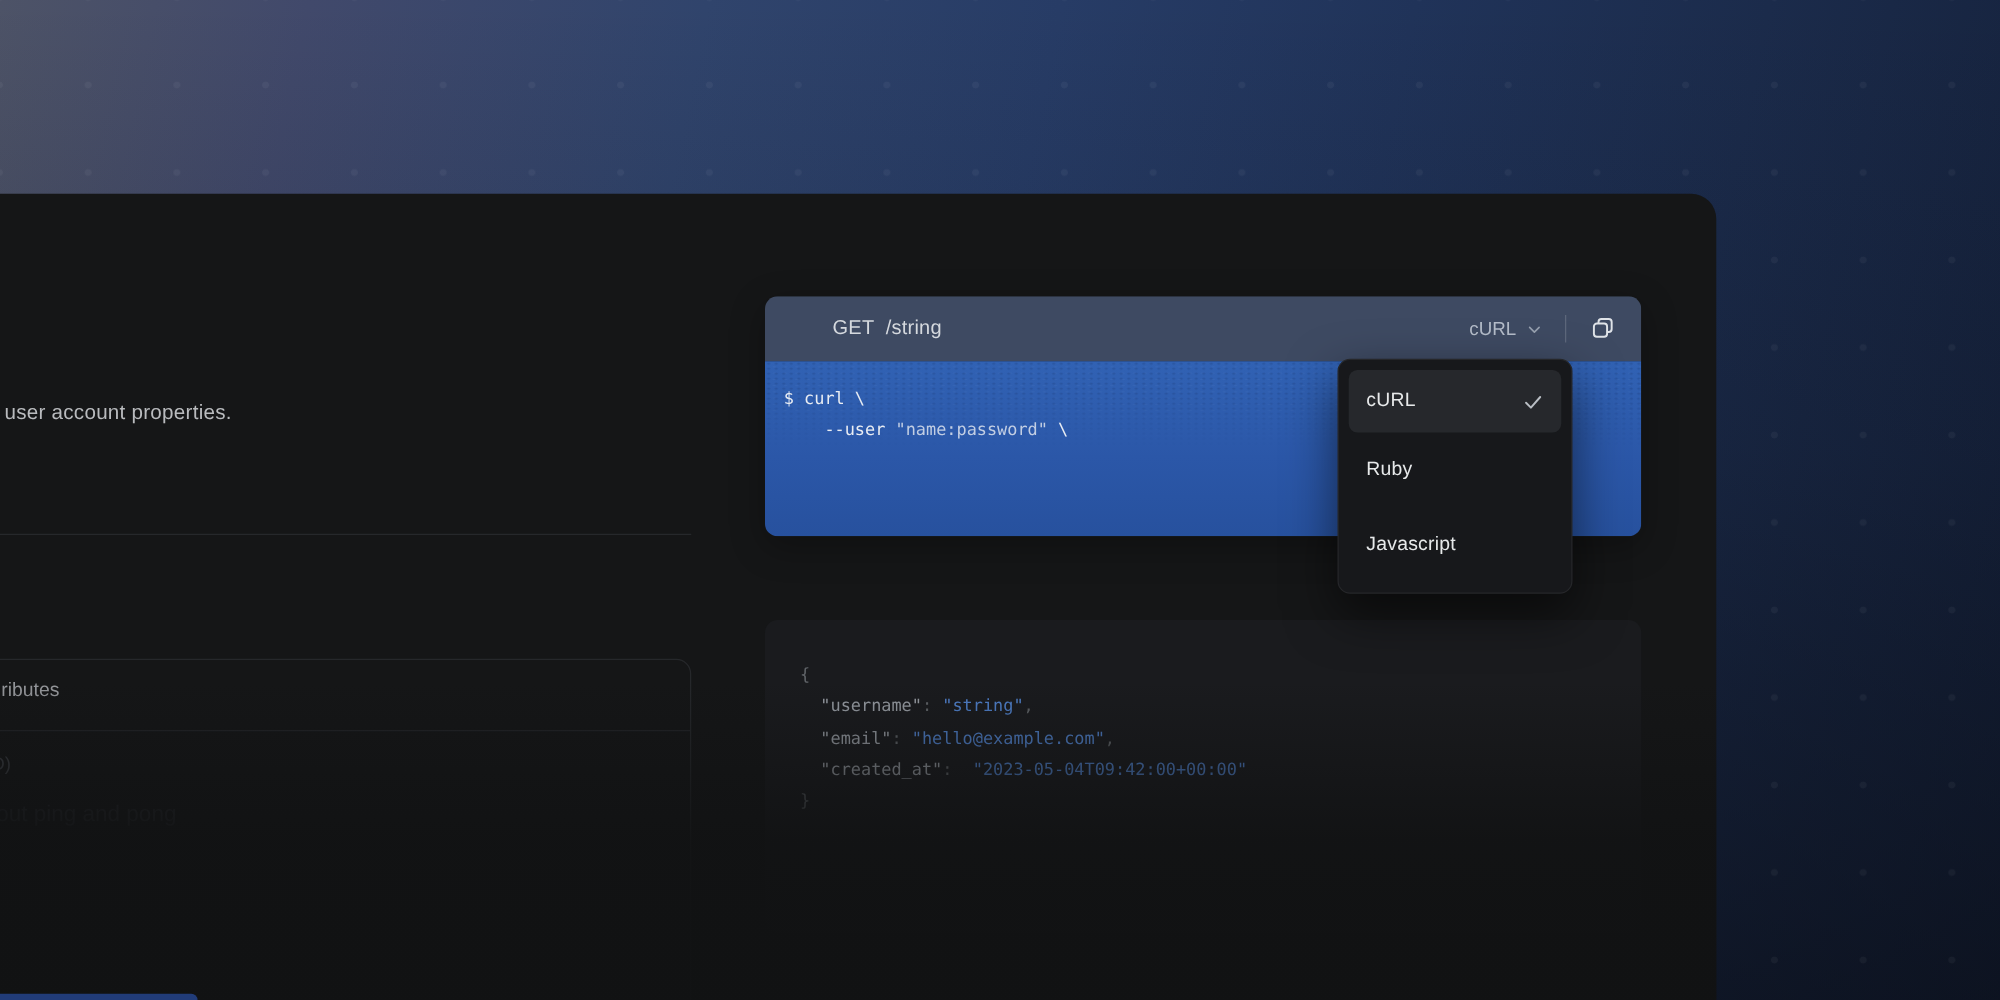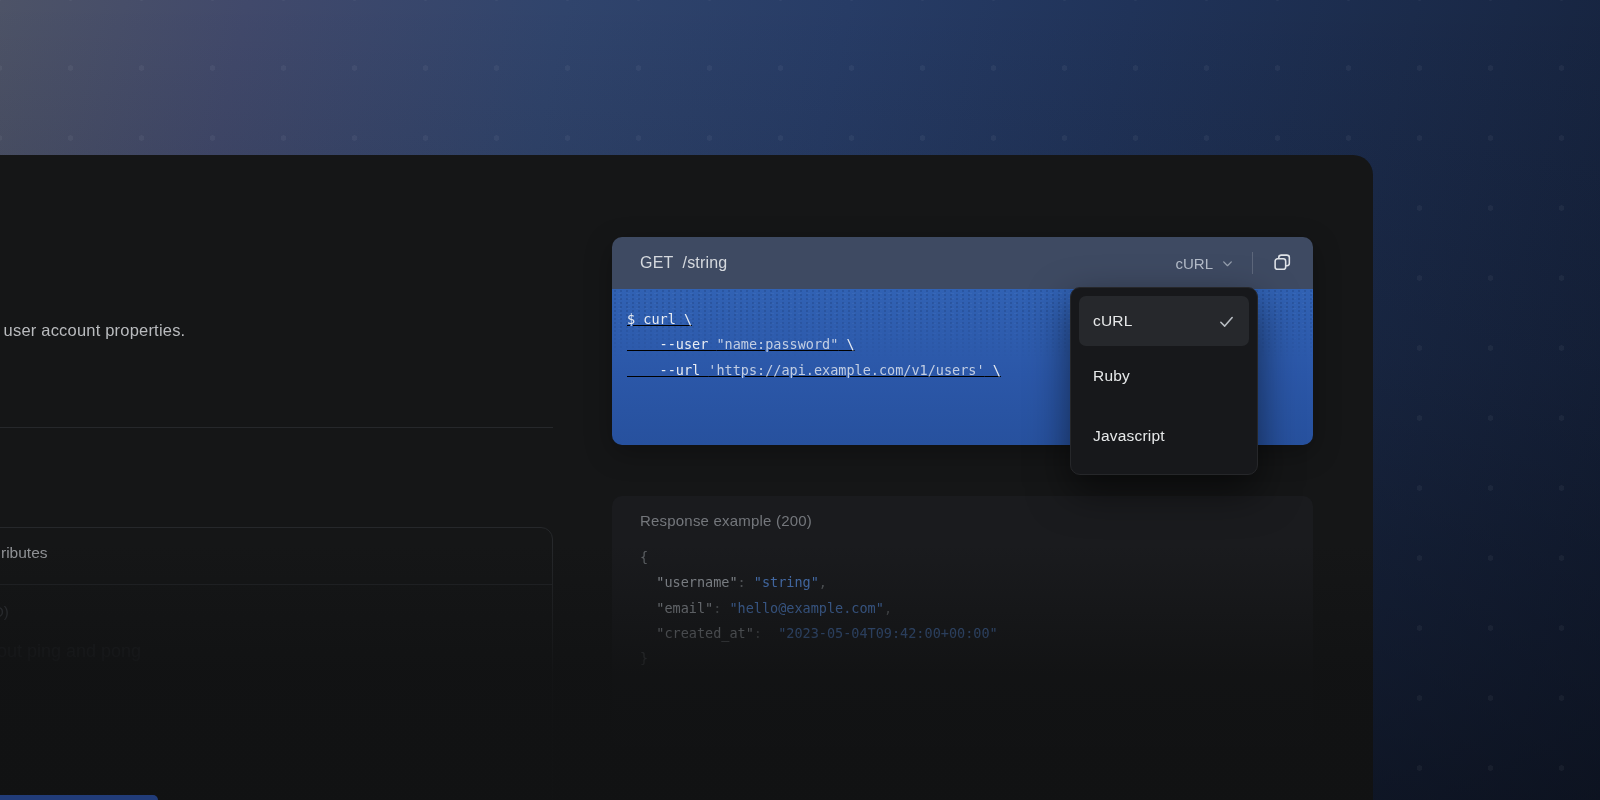--- a/index.html
+++ b/index.html
@@ -48,35 +48,34 @@
   
   .code-block {
     position:absolute; left:612px; top:82px; width:701px;
     border-radius:10px; overflow:hidden;
     box-shadow:0 8px 28px rgba(0,0,0,0.28);
   }
   .code-header {
     height:52px; background:#3e4a62;
     display:flex; align-items:center; padding:0 18px 0 28px;
   }
-  .endpoint { display:flex; align-items:baseline; gap:9px; }
+  .endpoint { display:flex; align-items:baseline; gap:9px;margin-left:26px; }
   .endpoint .method, .endpoint .path { font-size:16px; color:#d5d9de; letter-spacing:.2px; }
   .header-controls { margin-left:auto; display:flex; align-items:center; }
   .lang-select {
     display:flex; align-items:center; gap:8px; cursor:pointer;
     background:none; border:none; font-family:inherit;
   }
   .lang-select .lang-label { font-size:15px; color:#b4bcc9; }
   .lang-select svg { display:block; }
   .header-divider { width:1px; height:22px; background:rgba(255,255,255,0.16); margin:0 16px 0 18px; }
   .copy-btn { background:none; border:none; cursor:pointer; display:flex; padding:2px; }
   .code-body {
-    position:relative; height:156px;
+    position:relative; height:140px;
     background:linear-gradient(180deg, #3162b4 0%, #2b57a8 55%, #27519e 100%);
-    text-decoration:underline;
   }
   .code-body::before {
     content:""; position:absolute; left:0; right:0; top:0; height:70px;
     background-image:
       radial-gradient(rgba(14,32,72,0.55) 1px, transparent 1.4px),
       radial-gradient(rgba(130,165,220,0.28) 1px, transparent 1.4px);
     background-size:6px 4px, 9px 5px;
     background-position:0 0, 3px 2px;
     opacity:.32;
     -webkit-mask-image:linear-gradient(to bottom, #000 35%, transparent 100%);
@@ -165,21 +164,20 @@
               <rect x="4.5" y="8.5" width="11.5" height="11.5" rx="2.6" fill="#3e4a62" stroke="#dfe3e8" stroke-width="1.7"></rect>
             </svg>
           </span>
         </button>
       </div>
     </div>
     <div class="code-body">
       <div class="code-lines">
           <div class="cl"><span class="seg-cmd">$ curl \</span></div>
           <div class="cl"><span class="seg-cmd">    --user </span><span class="seg-str">"name:password"</span><span class="seg-cmd"> \</span></div>
-          <div class="cl"><span class="seg-cmd">    --url </span><span class="seg-str">'https://api.example.com/v1/users'</span><span class="seg-cmd"> \</span></div>
         </div>
     </div>
   </div>
 
   <ul class="dropdown">
       <li class="selected">
         <span>cURL</span>
         <span>
           <svg width="17" height="17" viewBox="0 0 24 24" fill="none" stroke="#b9bec4" stroke-width="2.2" stroke-linecap="round" stroke-linejoin="round">
             <polyline points="4,13 9.5,18.5 20,6.5"></polyline>
@@ -188,21 +186,20 @@
       </li>
       <li class="">
         <span>Ruby</span>
       </li>
       <li class="">
         <span>Javascript</span>
       </li>
     </ul>
 
   <div class="response-panel">
-    <div class="response-title">Response example (200)</div>
     <div class="response-lines">
         <div class="cl"><span class="seg-punct">{</span></div>
         <div class="cl"><span class="seg-punct">  </span><span class="seg-key">"username"</span><span class="seg-punct">: </span><span class="seg-val">"string"</span><span class="seg-punct">,</span></div>
         <div class="cl"><span class="seg-punct">  </span><span class="seg-key">"email"</span><span class="seg-punct">: </span><span class="seg-val">"hello@example.com"</span><span class="seg-punct">,</span></div>
         <div class="cl"><span class="seg-punct">  </span><span class="seg-key">"created_at"</span><span class="seg-punct">:  </span><span class="seg-val">"2023-05-04T09:42:00+00:00"</span></div>
         <div class="cl"><span class="seg-punct">}</span></div>
       </div>
   </div>
 
   <div class="fade-overlay"></div>

